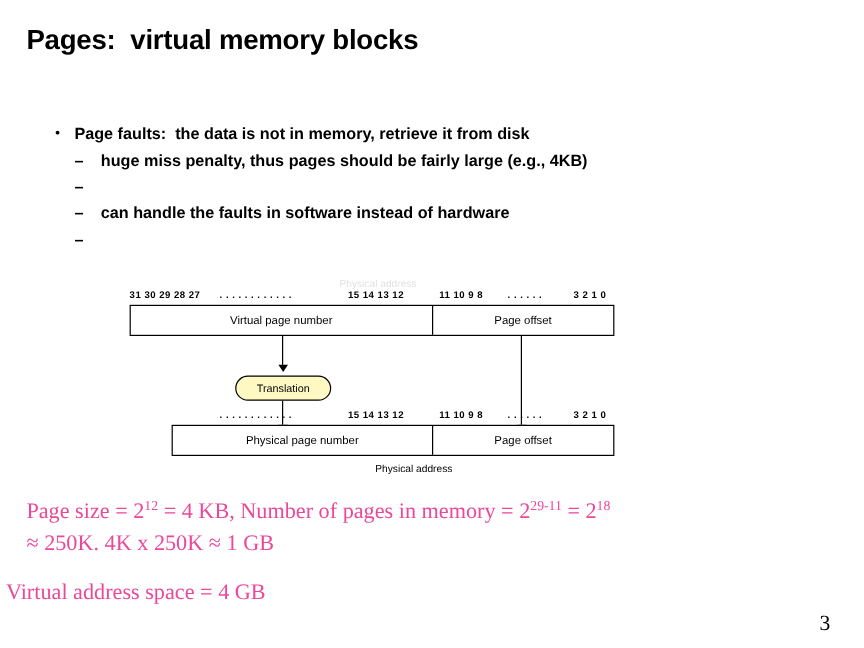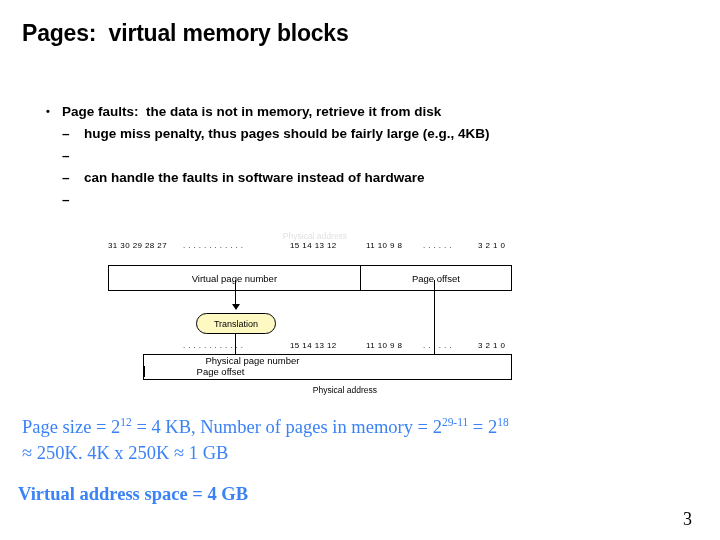--- a/index.html
+++ b/index.html
@@ -73,21 +73,21 @@
   #diagram {
     position: absolute;
     left: 0px;
     top: 228px;
     width: 720px;
     height: 180px;
   }
   .bitrow {
     position: absolute;
     font-size: 8px;
-    font-weight: normal;
+    font-weight: bold;
     letter-spacing: 0.4px;
     white-space: pre;
     color: #000;
   }
   .addr-label {
     position: absolute;
     font-size: 8.5px;
     white-space: pre;
     text-align: center;
   }
@@ -136,21 +136,21 @@
     font-size: 9px;
     white-space: pre;
     box-sizing: border-box;
   }
 
   
   .serif-line {
     position: absolute;
     font-family: "Liberation Serif", serif;
     font-size: 18.5px;
-    color: #3b82f6;
+    color: #ec4899;
     white-space: pre;
   }
   .serif-line sup {
     font-size: 0.62em;
     vertical-align: super;
     line-height: 0;
   }
   #page-number {
     position: absolute;
     right: 28px;
@@ -195,21 +195,21 @@
 
   <div class="addr-label faint" style="left:265px; top:3px; width:100px;">Physical address</div>
 
   <div class="bitrow" style="left:108px; top:13px;">31 30 29 28 27</div>
   <div class="bitrow" style="left:183px; top:13px;">. . . . . . . . . . . .</div>
   <div class="bitrow" style="left:290px; top:13px;">15 14 13 12</div>
   <div class="bitrow" style="left:366px; top:13px;">11 10 9 8</div>
   <div class="bitrow" style="left:423px; top:13px;">. . . . . .</div>
   <div class="bitrow" style="left:478px; top:13px;">3 2 1 0</div>
 
-  <div class="fieldbox" style="left:108px; top:37px; width:404px; height:26px;">
+  <div class="fieldbox" style="left:108px; top:26px; width:404px; height:26px;">
     <div class="cell" style="width:252px;">Virtual page number</div>
     <div class="cell right-of-divider" style="width:152px;">Page offset</div>
   </div>
 
   <div class="arrow-line" style="left:235px; top:52px; height:26px;"></div>
   <div class="arrow-head" style="left:232px; top:76px;"></div>
 
   <div id="translation-oval" style="left:196px; top:85px; width:80px; height:21px;">Translation</div>
 
   <div class="arrow-line" style="left:235px; top:106px; height:22px;"></div>
@@ -218,28 +218,28 @@
   <div class="arrow-line" style="left:434px; top:52px; height:76px;"></div>
   <div class="arrow-head" style="left:431px; top:126px;"></div>
 
   <div class="bitrow" style="left:143px; top:113px;margin-top:26px;">29 28 27</div>
   <div class="bitrow" style="left:183px; top:113px;">. . . . . . . . . . . .</div>
   <div class="bitrow" style="left:290px; top:113px;">15 14 13 12</div>
   <div class="bitrow" style="left:366px; top:113px;">11 10 9 8</div>
   <div class="bitrow" style="left:423px; top:113px;">. . . . . .</div>
   <div class="bitrow" style="left:478px; top:113px;">3 2 1 0</div>
 
-  <div class="fieldbox" style="left:143px; top:126px; width:369px; height:26px;flex-direction:column;">
+  <div class="fieldbox" style="left:143px; top:126px; width:369px; height:26px;">
     <div class="cell" style="width:217px;">Physical page number</div>
     <div class="cell right-of-divider" style="width:152px;">Page offset</div>
   </div>
 
   <div class="addr-label" style="left:277px; top:157px; width:100px;text-align:right;">Physical address</div>
 
 </div>
 
 <div class="serif-line" style="left:22px; top:417px;"><span>Page size = 2</span><sup>12</sup><span> = 4 KB, Number of pages in memory = 2</span><sup>29-11</sup><span> = 2</span><sup>18</sup></div>
 
 <div class="serif-line" style="left:22px; top:443px;">≈ 250K. 4K x 250K ≈ 1 GB</div>
 
-<div class="serif-line" style="left:18px; top:484px;font-weight:bold;">Virtual address space = 4 GB</div>
+<div class="serif-line" style="left:5px; top:484px;">Virtual address space = 4 GB</div>
 
 <div id="page-number">3</div>
 
 </body></html>

